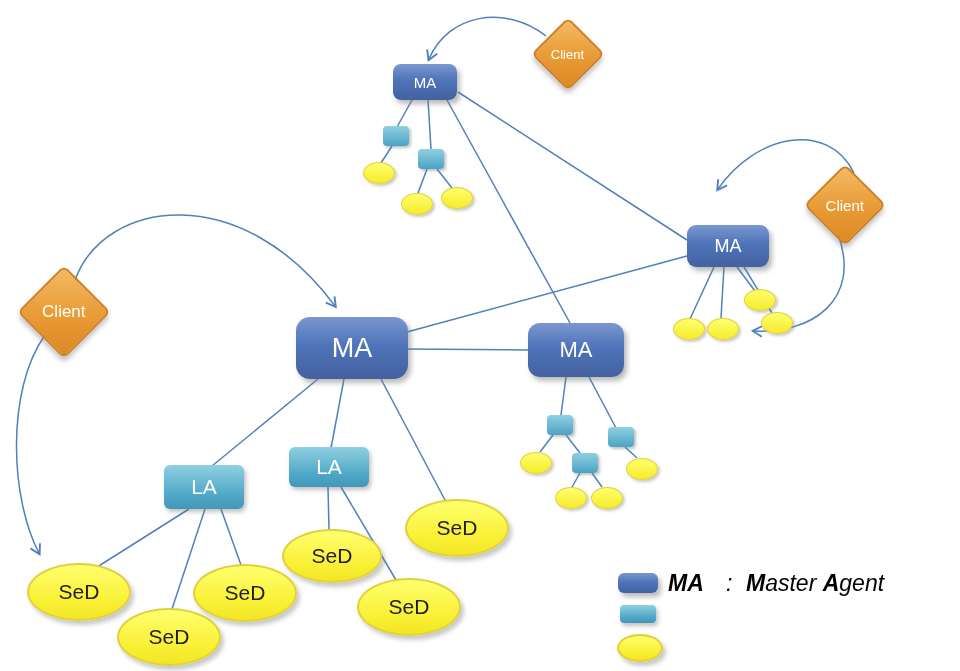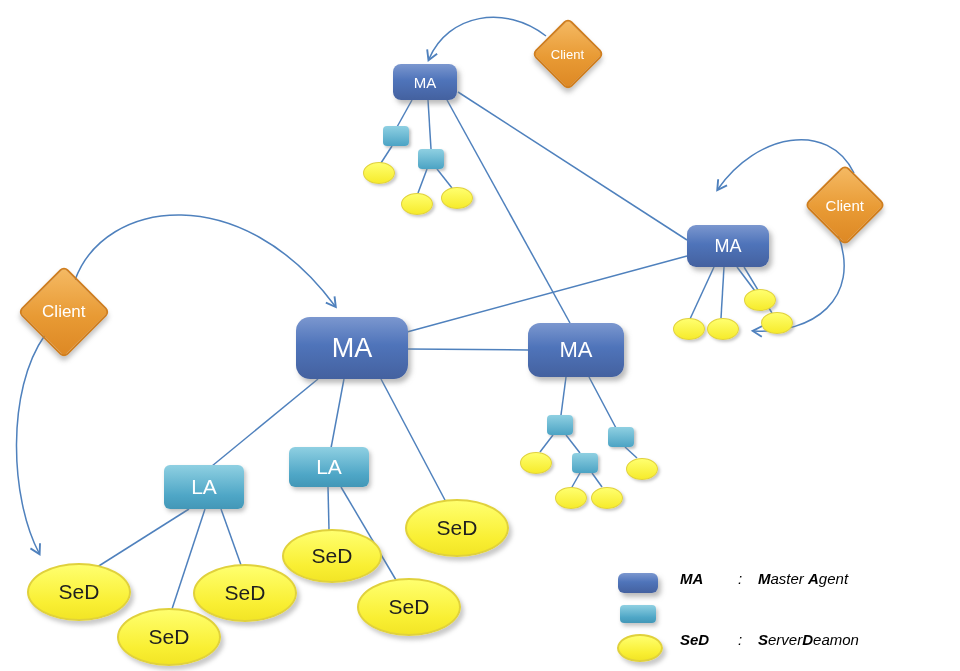--- a/index.html
+++ b/index.html
@@ -18,21 +18,21 @@
        background:linear-gradient(180deg,#ffff6e 0%,#f9ef33 70%,#f2e526 100%);
        border:2px solid #e0d13c;border-radius:50%;color:#1f1f1f;
        box-shadow:3px 4px 4px rgba(120,120,120,.4);}
   .sedsm{position:absolute;z-index:2;background:linear-gradient(180deg,#ffff6e,#f6eb2c);
        border:1px solid #e0d13c;border-radius:50%;box-shadow:2px 2px 3px rgba(120,120,120,.4);}
   .client{position:absolute;z-index:2;display:flex;align-items:center;justify-content:center;
        transform:rotate(45deg);background:linear-gradient(135deg,#f5ba64 0%,#e89a34 55%,#dd8824 100%);
        border:2px solid #cf7e1f;border-radius:6px;box-shadow:3px 3px 5px rgba(120,120,120,.45);}
   .client span{transform:rotate(-45deg);color:#fff;}
   .legend-row{position:absolute;z-index:2;color:#000;font-style:italic;white-space:nowrap;
-       font-size:15px;margin-left:12px;}
+       font-size:23px;}
   .legend-row .abbr{display:inline-block;width:58px;font-weight:bold;}
   .legend-row .colon{display:inline-block;width:20px;}
   .legend-row .b{font-weight:bold;}
   .lg-swatch{position:absolute;z-index:2;}
 </style>
 </head>
 <body>
 
 <div class="canvas">
 
@@ -152,17 +152,14 @@
     <span>Client</span>
   </div>
 
   <div class="lg-swatch ma" style="left:618px;top:573px;width:40px;height:20px;border-radius:6px;"></div>
   <div class="lg-swatch teal" style="left:620px;top:605px;width:36px;height:18px;border-radius:4px;"></div>
   <div class="lg-swatch sed" style="left:617px;top:634px;width:42px;height:24px;"></div>
 
   <div class="legend-row" style="left:668px;top:570px;">
     <span class="abbr">MA</span><span class="colon">:</span><span class="b">M</span><span>aster </span><span class="b">A</span><span>gent</span>
   </div>
-  <div class="legend-row" style="left:668px;top:631px;">
-    <span class="abbr">SeD</span><span class="colon">:</span><span class="b">S</span><span>erver</span><span class="b">D</span><span>eamon</span>
-  </div>
 
 </div>
 
 </body></html>

